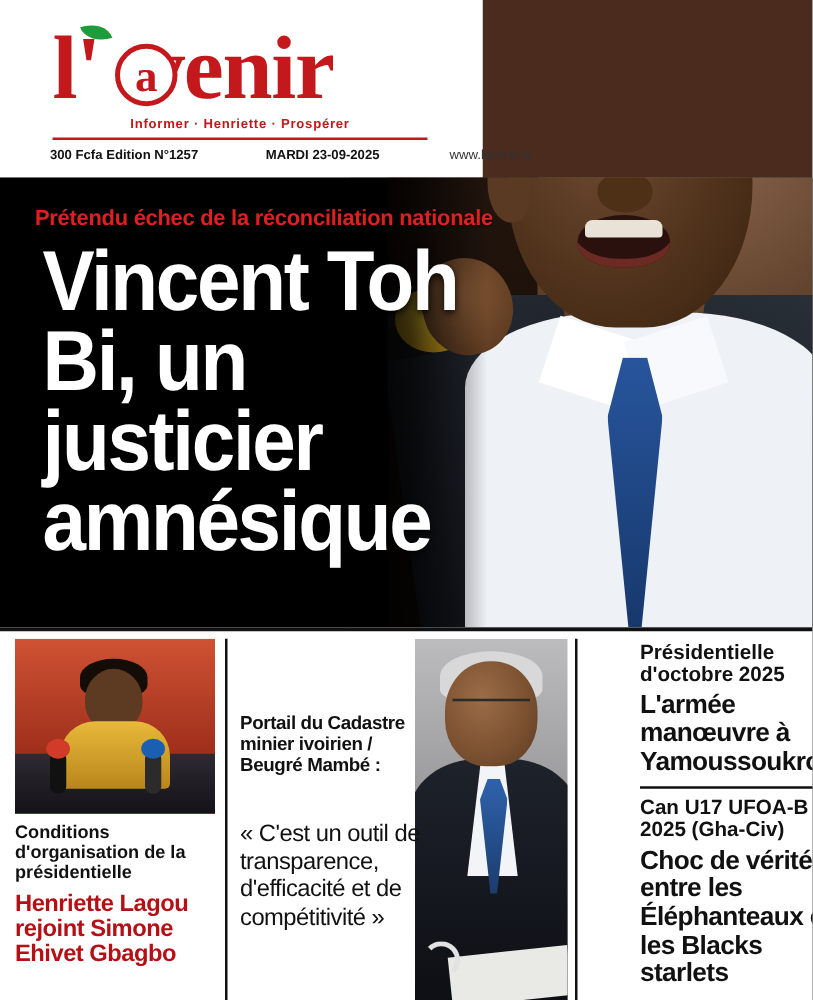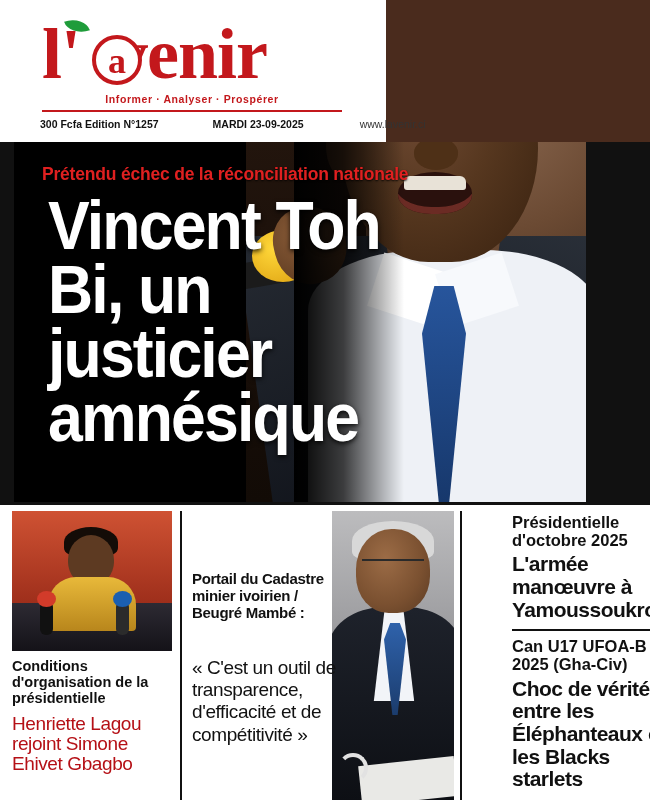--- a/index.html
+++ b/index.html
@@ -107,22 +107,22 @@
     position: absolute;
     left: 386px; top: 0;
     width: 264px; height: 142px;
     overflow: hidden;
     background: #4a2b1d;
   }
 
   
   .hero {
     position: absolute;
-    left: 14px; top: 142px;
-    width: 572px; height: 360px;
+    left: 0; top: 142px;
+    width: 650px; height: 360px;
     background: #000;
     overflow: hidden;
   }
   .hero-photo {
     position: absolute;
     right: 0; top: -142px;
     width: 340px; height: 502px;
     overflow: hidden;
   }
   
@@ -330,21 +330,21 @@
   .left-caption {
     margin-top: 7px;
     font-size: 14.5px;
     font-weight: 700;
     line-height: 1.12;
     color: #111;
   }
   .left-title {
     margin-top: 7px;
     font-size: 19px;
-    font-weight: 400;
+    font-weight: 700;
     line-height: 1.06;
     color: #b51016;
     letter-spacing: -0.4px;
   }
 
   
   .col-mid {
     position: absolute;
     left: 190px; top: 6px;
     width: 272px; height: 290px;
@@ -470,21 +470,21 @@
     <div class="masthead-photo"></div>
 
     <div class="logo-box">
       <div class="logo-word">
         <span>l</span><span class="apos">'</span><span style="opacity:0;">a</span><span>venir</span>
       </div>
       <div class="logo-leaf"></div>
       <div class="logo-a-circle">
         <span>a</span>
       </div>
-      <div class="logo-tagline">Informer · Analyser · Prospérer</div>
+      <div class="logo-tagline">Informer · Henriette · Prospérer</div>
       <div class="logo-rule"></div>
       <div class="infoline">
         <span class="edition">300 Fcfa Edition N°1257</span>
         <span class="date">MARDI 23-09-2025</span>
         <span class="site">www.lavenir.ci</span>
       </div>
     </div>
   </div>
 
   <div class="hero">

